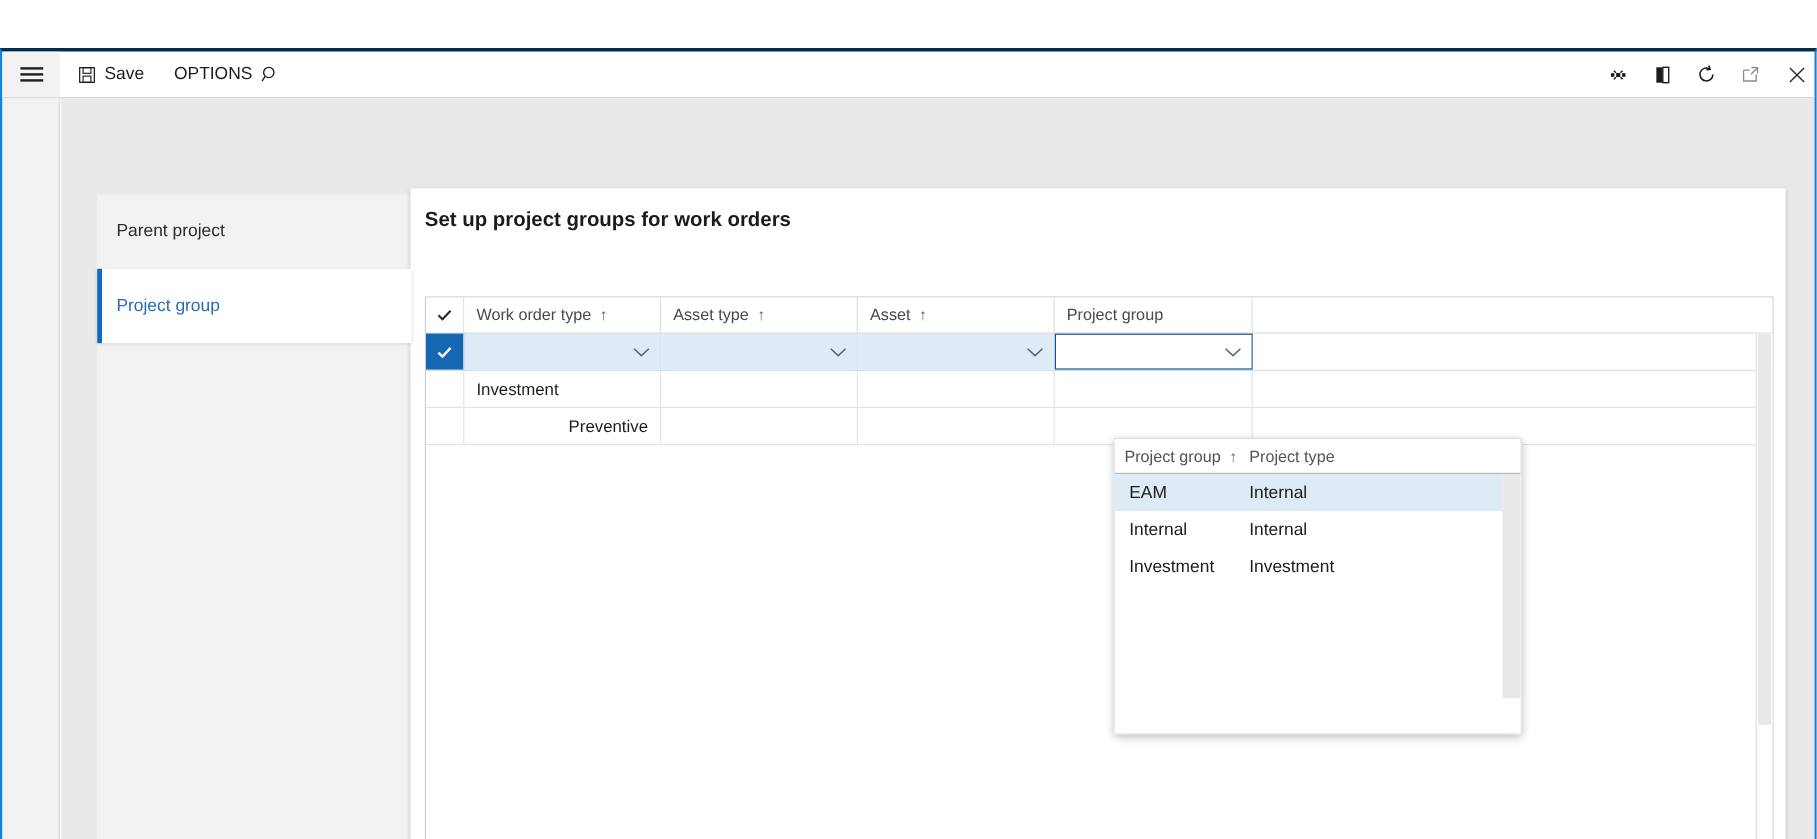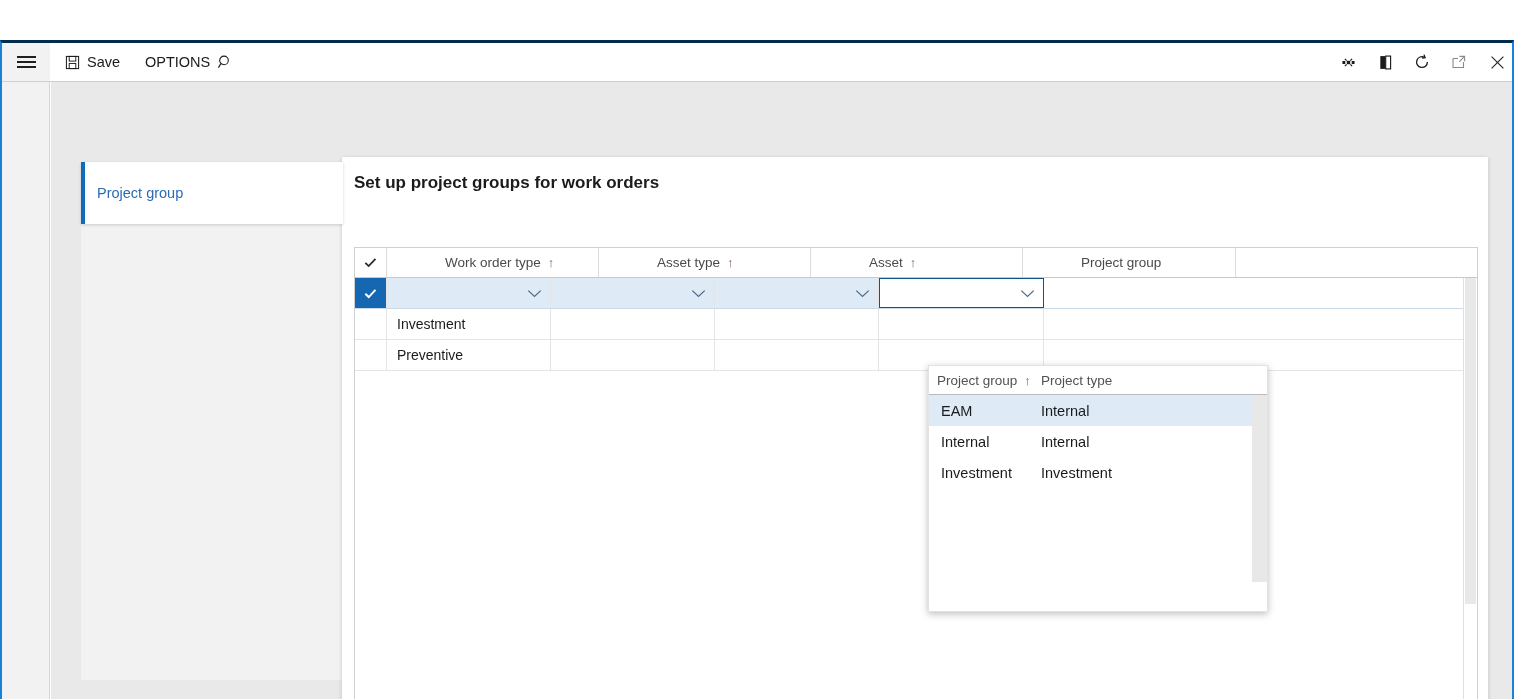--- a/index.html
+++ b/index.html
@@ -189,21 +189,20 @@
     height: 500px;
     box-sizing: border-box;
     border: 1px solid #d0d0d0;
     background: #ffffff;
   }
   .grid-head {
     display: flex;
     height: 30px;
     border-bottom: 1px solid #c8c8c8;
     box-sizing: border-box;
-    gap: 48px;
   }
   .gh {
     display: flex;
     align-items: center;
     gap: 7px;
     padding: 0 10px;
     font-size: 13.5px;
     color: #4a4a4a;
     box-sizing: border-box;
     border-right: 1px solid #dcdcdc;
@@ -414,20 +413,23 @@
       </svg>
     </div>
   </div>
 
   <div class="left-rail"></div>
 
   <div class="canvas">
 
 
     <div class="wiz-nav">
+      <div class="wiz-item">
+        <span>Parent project</span>
+      </div>
       <div class="wiz-item active">
         <span>Project group</span>
       </div>
       <div class="wiz-filler"></div>
     </div>
 
     <div class="card">
 
       <div class="card-title">Set up project groups for work orders</div>
 
@@ -512,21 +514,21 @@
             <span></span>
           </div>
           <div class="gc" style="width:165px;">
             <span></span>
           </div>
           <div class="gc" style="flex:1;border-right:none;"></div>
         </div>
 
         <div class="grid-row">
           <div class="gc sel-col" style="width:32px;"></div>
-          <div class="gc" style="width:164px;">
+          <div class="gc" style="width:164px;justify-content:flex-end;">
             <span>Preventive</span>
           </div>
           <div class="gc" style="width:164px;">
             <span></span>
           </div>
           <div class="gc" style="width:164px;">
             <span></span>
           </div>
           <div class="gc" style="width:165px;">
             <span></span>

